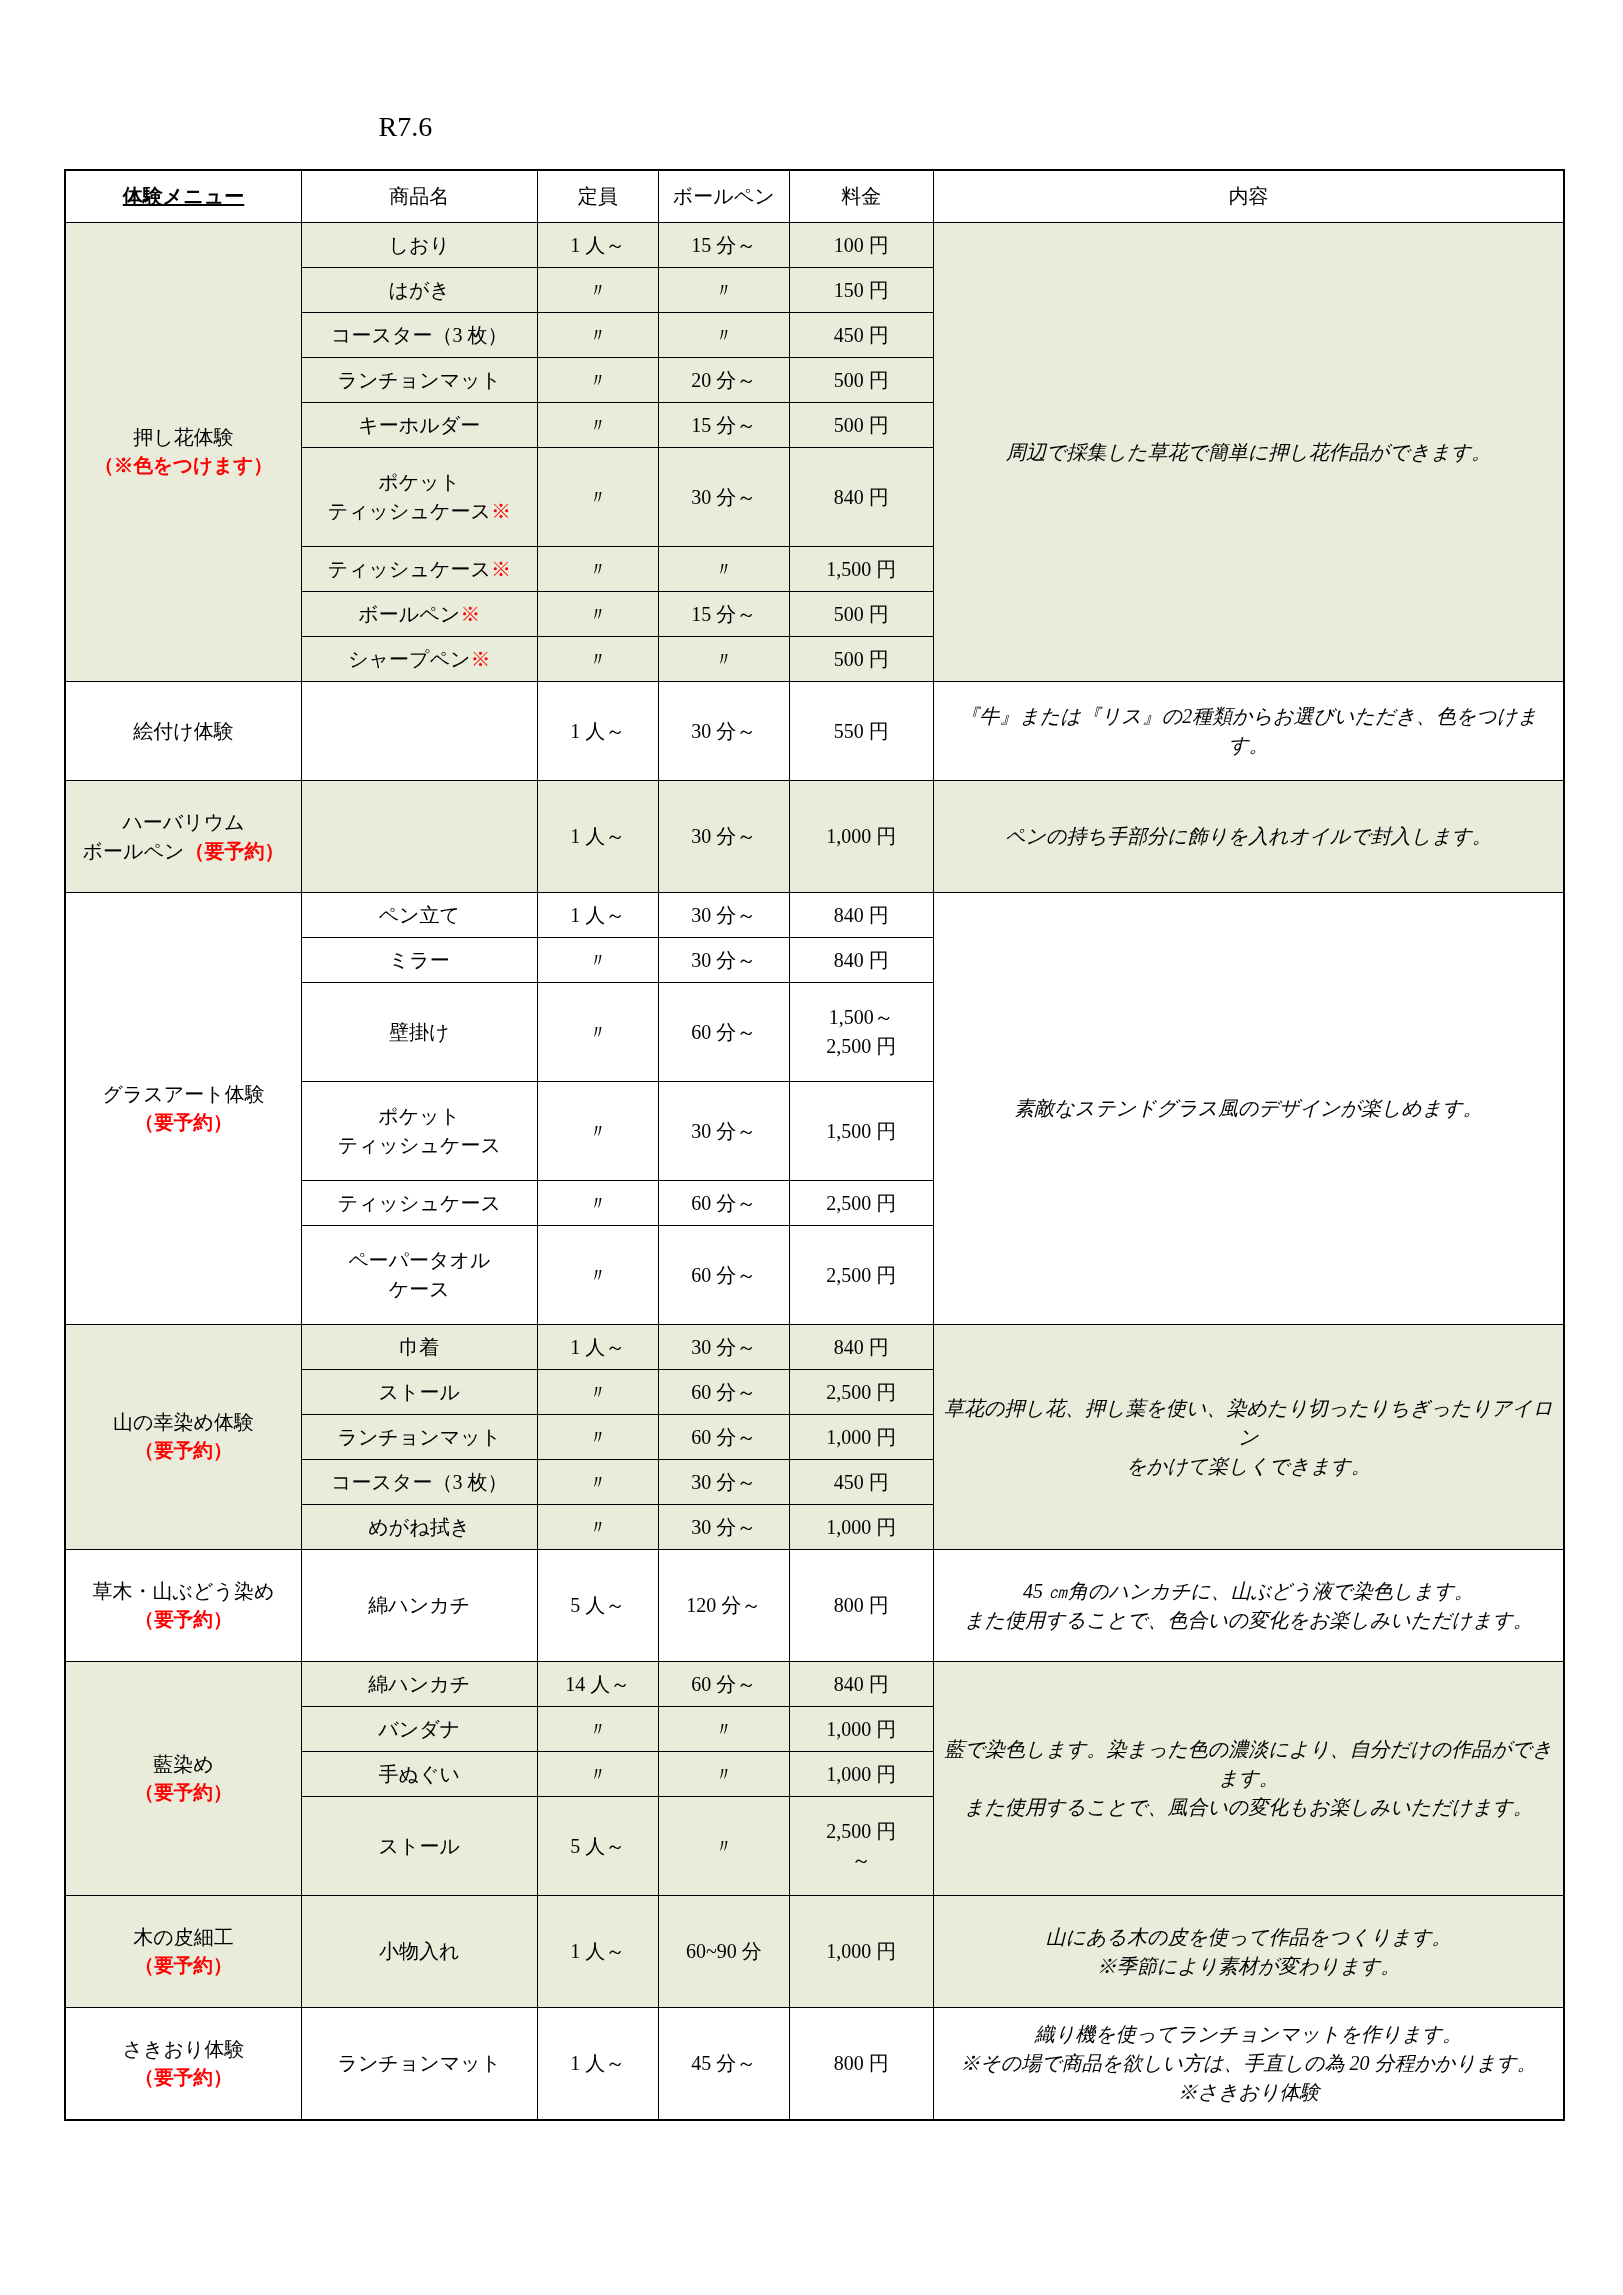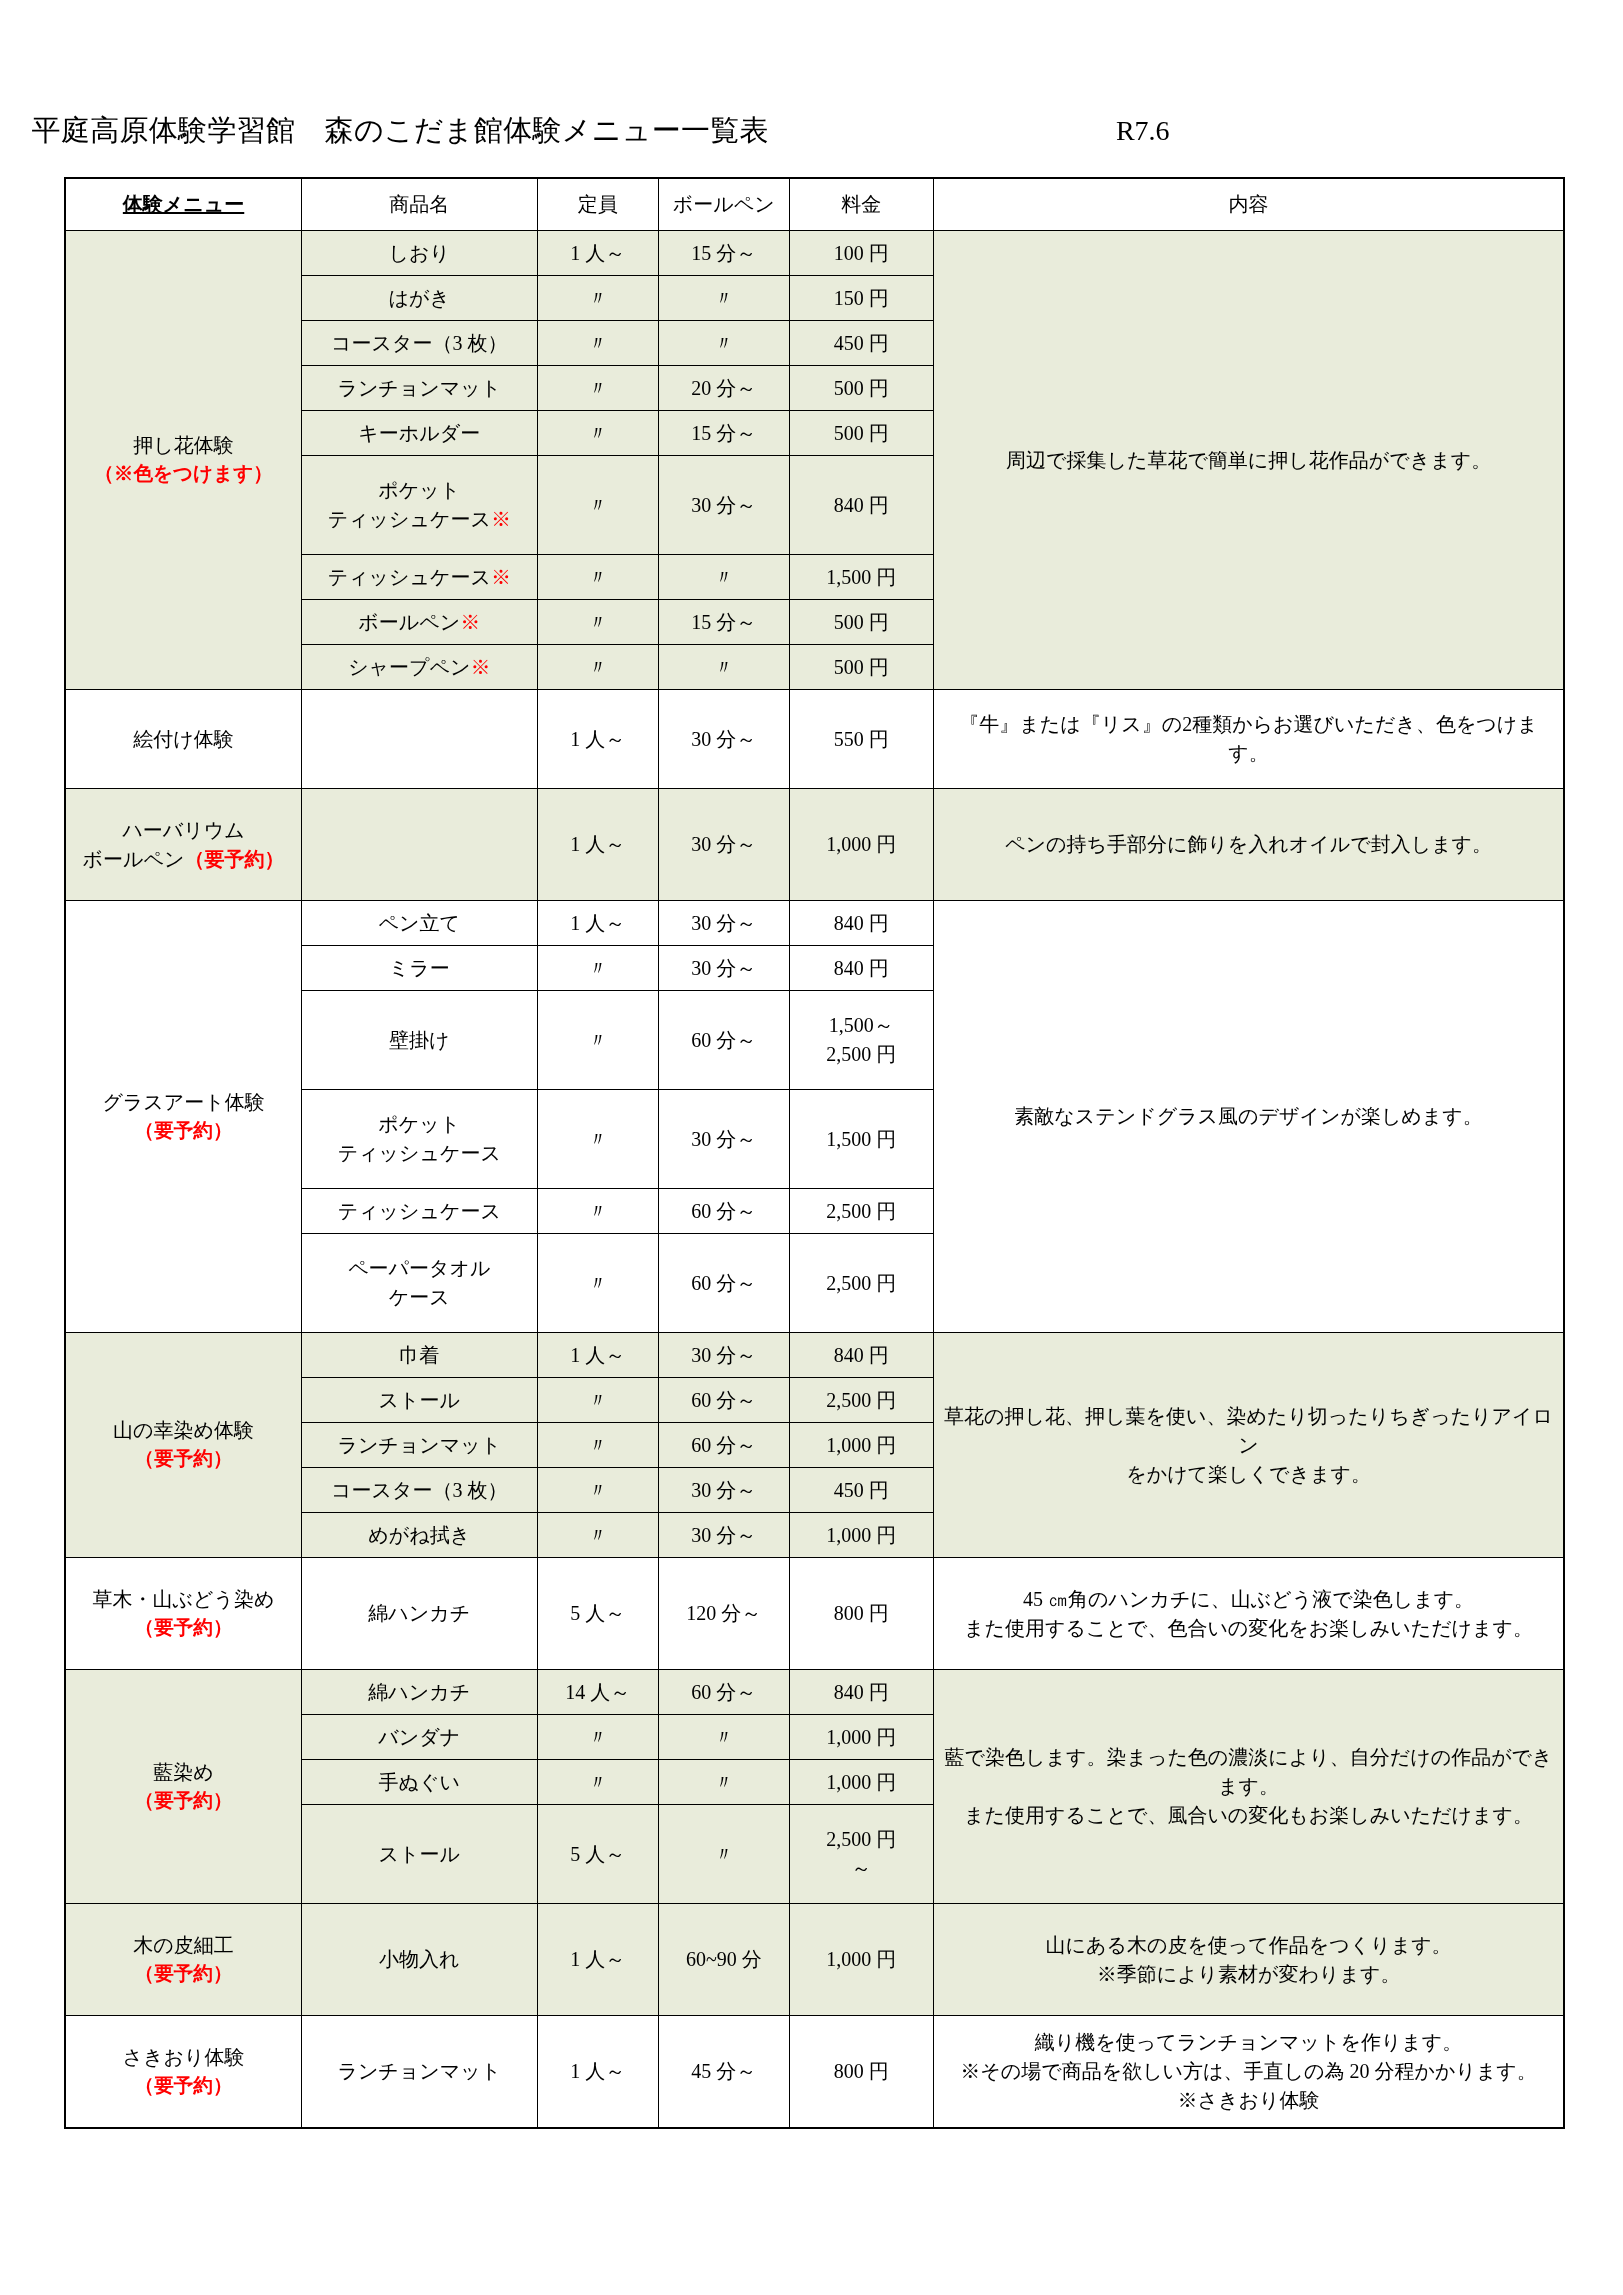--- a/index.html
+++ b/index.html
@@ -92,37 +92,37 @@
   td.item-cell {
     font-size: 20px;
     line-height: 2.05;
   }
   td.item-cell .mark { color: #ff0000; }
   td.desc-cell {
     text-align: left;
     padding: 9.2px 13px;
     font-size: 20px;
     line-height: 2.1;
+    font-style: italic;
   }
   td.desc-cell p { margin: 0; }
   td.num { font-size: 20px; }
   .shade { background: #e9ecdb; }
   .plain { background: #ffffff; }
 
   tr.h-std td { height: 44px; }
   tr.h-tall td { height: 98px; }
   tr.h-xtall td { height: 111px; }
 </style>
 </head>
 <body>
 
 <div class="page">
 
   <div class="title-row">
-    <div class="doc-title">平庭高原体験学習館　森のこだま館体験メニュー一覧表</div>
     <div class="doc-date">R7.6</div>
   </div>
 
   <table class="menu">
     <colgroup>
       <col class="c-menu">
         <col class="c-item">
         <col class="c-cap">
       <col class="c-time">
         <col class="c-price">

